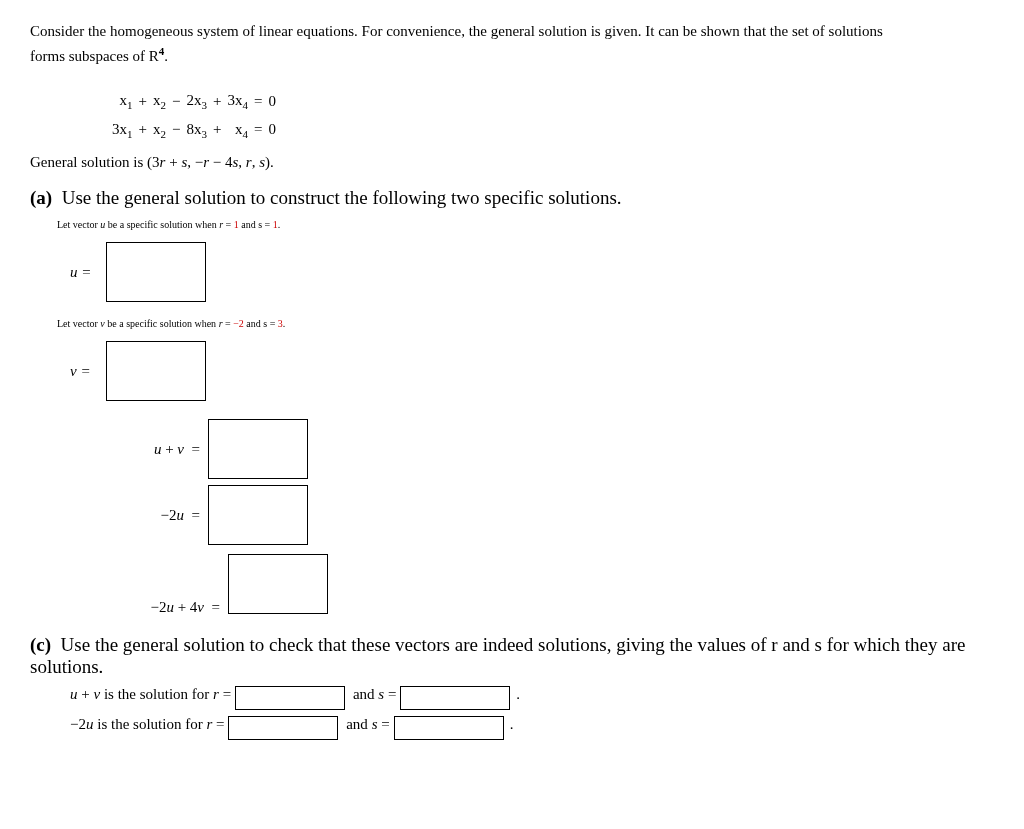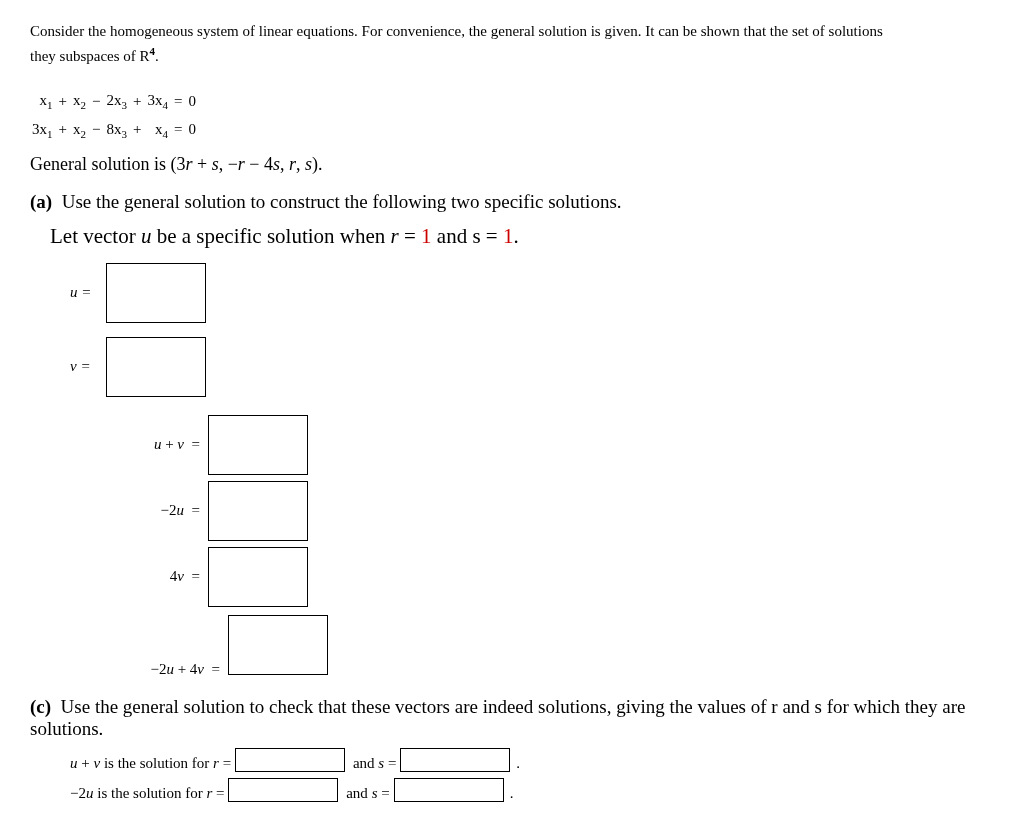--- a/index.html
+++ b/index.html
@@ -10,36 +10,37 @@
       color: #000;
       padding: 20px 30px;
       max-width: 1024px;
     }
     .intro-text {
       line-height: 1.5;
       margin-bottom: 20px;
     }
     .general-solution {
       margin-bottom: 16px;
-      font-size: 18px;
+      font-size: 15px;
     }
     .part {
       margin-bottom: 18px;
     }
     .part-label {
       font-size: 19px;
       margin-bottom: 8px;
     }
     .part-indent {
       padding-left: 20px;
     }
     .subpart-label {
-      font-size: 21px;
+      font-size: 10px;
       margin-bottom: 10px;
       line-height: 1.5;
+      margin-left: 7px;
     }
     .vector-input-row {
       display: flex;
       align-items: center;
       margin: 8px 0 14px 20px;
       gap: 6px;
     }
     .vector-label {
       font-style: italic;
       font-size: 15px;
@@ -54,21 +55,21 @@
     .ops-label {
       font-size: 15px;
       min-width: 90px;
       text-align: right;
     }
     .highlight-red { color: #cc0000; font-weight: normal; }
 
     
     .part-c-row {
       display: flex;
-      align-items: flex-end;
+      align-items: flex-start;
       margin: 6px 0 6px 20px;
       gap: 4px;
       flex-wrap: nowrap;
       font-size: 15px;
     }
     .part-c-label {
       white-space: nowrap;
     }
     .period {
       margin-left: 2px;
@@ -78,20 +79,21 @@
       font-size: 11px;
       vertical-align: super;
     }
     sub {
       font-size: 11px;
       vertical-align: sub;
     }
 
     .eq-table {
       border-collapse: collapse;
+      margin-left: 80px;
       margin-bottom: 10px;
     }
     .eq-table td {
       padding: 1px 2px;
       text-align: right;
       font-size: 15px;
       line-height: 1.7;
       white-space: nowrap;
     }
     .eq-table td.op {
@@ -105,21 +107,21 @@
     .eq-table td.rhs {
       text-align: left;
     }
   </style>
 </head>
 <body>
 
 <div>
   <p class="intro-text">
     <span>Consider the homogeneous system of linear equations. For convenience, the general solution is given. It can be shown that the set of solutions</span><br>
-    <span>they subspaces of R</span><strong><sup>4</sup></strong><span>.</span>
+    <span>forms subspaces of R</span><strong><sup>4</sup></strong><span>.</span>
   </p>
 </div>
 
 <table class="eq-table">
   <tbody>
       <tr>
     <td>x<sub>1</sub></td>
     <td class="op">+</td>
     <td>x<sub>2</sub></td>
     <td class="op">−</td>
@@ -154,42 +156,41 @@
   <div class="part-indent">
 
     <p class="subpart-label">
       Let vector <em>u</em> be a specific solution when <em>r</em> = <span class="highlight-red">1</span> <span>and s =</span> <span class="highlight-red">1</span><span>.</span>
     </p>
     <div class="vector-input-row">
       <span class="vector-label"><em>u</em>&nbsp;=</span>
       <input type="text" style="border: 1px solid rgb(0, 0, 0); width: 100px; height: 60px; vertical-align: middle;">
     </div>
 
+    <p class="subpart-label">
+      Let vector <em>v</em> be a specific solution when <em>r</em> = <span class="highlight-red">−2</span> <span>and s =</span> <span class="highlight-red">3</span><span>.</span>
+    </p>
     <div class="vector-input-row">
       <span class="vector-label"><em>v</em>&nbsp;=</span>
       <input type="text" style="border: 1px solid rgb(0, 0, 0); width: 100px; height: 60px; vertical-align: middle;">
     </div>
   </div>
 </div>
 
 <div class="part">
   <div class="part-indent">
     <div class="ops-row">
       <span class="ops-label"><em>u</em> + <em>v</em> &nbsp;=</span>
       <input type="text" style="border: 1px solid rgb(0, 0, 0); width: 100px; height: 60px; vertical-align: middle; margin-left: 6px;">
     </div>
     <div class="ops-row">
       <span class="ops-label">−2<em>u</em> &nbsp;=</span>
       <input type="text" style="border: 1px solid rgb(0, 0, 0); width: 100px; height: 60px; vertical-align: middle; margin-left: 6px;">
     </div>
     <div class="ops-row">
-      <span class="ops-label">4<em>v</em> &nbsp;=</span>
-      <input type="text" style="border: 1px solid rgb(0, 0, 0); width: 100px; height: 60px; vertical-align: middle; margin-left: 6px;">
-    </div>
-    <div class="ops-row">
       <span class="ops-label" style="min-width:110px;margin-top:48px;">−2<em>u</em> + 4<em>v</em> &nbsp;=</span>
       <input type="text" style="border: 1px solid rgb(0, 0, 0); width: 100px; height: 60px; vertical-align: middle; margin-left: 6px;">
     </div>
   </div>
 </div>
 
 <div class="part">
   <div class="part-label">
     <strong>(c)</strong>&nbsp;&nbsp;<span>Use the general solution to check that these vectors are indeed solutions, giving the values of r and s for which they are solutions.</span>
   </div>

